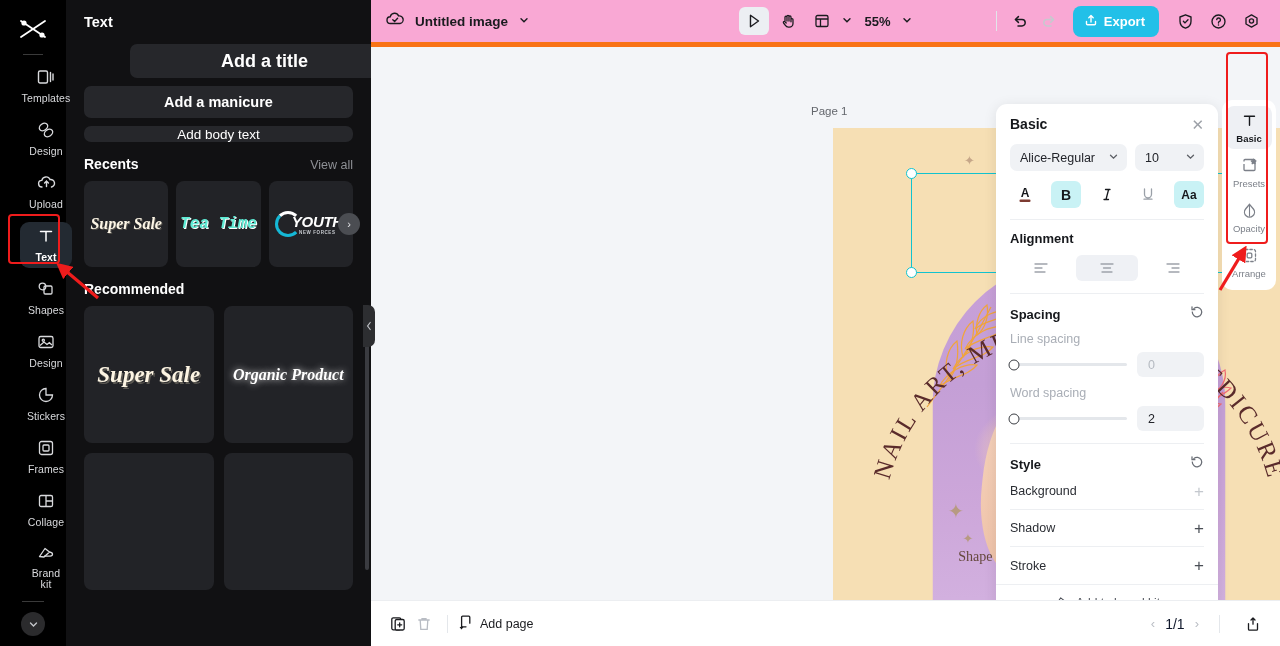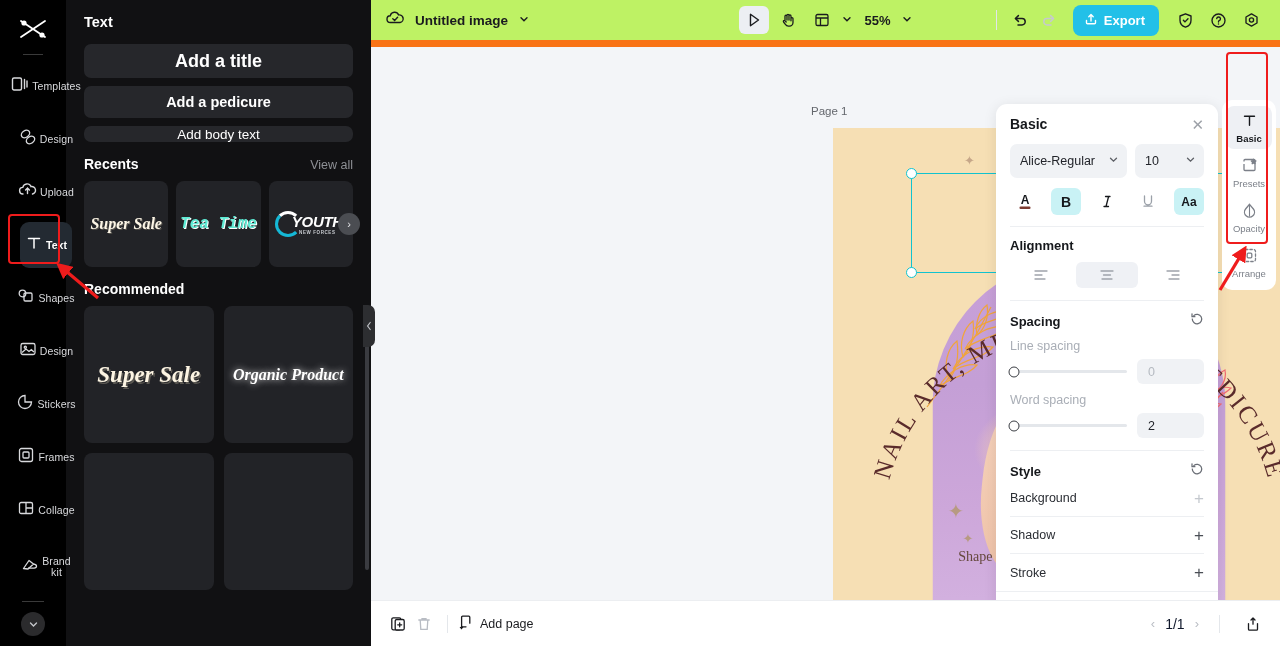--- a/index.html
+++ b/index.html
@@ -17,21 +17,21 @@
     background: #000000;
     display: flex; flex-direction: column; align-items: center;
     padding-top: 10px;
     position: relative; z-index: 5;
     flex: 0 0 66px;
   }
   .rail-logo { width: 40px; height: 40px; display: flex; align-items: center; justify-content: center; margin-bottom: 4px; }
   .rail-divider { width: 20px; height: 1px; background: #3a3a3a; margin: 2px 0 8px; }
   .rail-item {
     width: 52px; min-height: 46px;
-    display: flex; align-items: center; justify-content: center;
+    display: flex; flex-direction: column; align-items: center; justify-content: center;
     gap: 3px; border-radius: 9px; margin-bottom: 7px;
     color: #d9dadd; cursor: pointer; position: relative; margin-left: 26px;
   }
   .rail-item .ri-label { font-size: 10.5px; line-height: 11px; text-align: center; letter-spacing: .1px; }
   .rail-item.selected { background: #232a32; color: #ffffff; }
   .rail-item.selected .ri-label { font-weight: bold; }
   .rail-bottom { margin-top: auto; display: flex; flex-direction: column; align-items: center; padding-bottom: 10px; }
   .rail-sep { width: 22px; height: 1px; background: #3a3a3a; margin-bottom: 10px; }
   .chev-btn {
     width: 24px; height: 24px; border-radius: 50%;
@@ -45,21 +45,21 @@
     padding: 14px 18px 0 18px; position: relative; overflow: hidden;
     flex: 0 0 305px;
   }
   .panel-title { color: #fff; font-size: 14.5px; font-weight: bold; margin-bottom: 14px; }
   .big-btn {
     width: 100%; height: 32px; border-radius: 7px; background: #26272b;
     color: #fff; display: flex; align-items: center; justify-content: center;
     margin-bottom: 8px; cursor: pointer; border: none;
     font-family: "Liberation Sans", sans-serif;
   }
-  .big-btn.t1 { height: 34px; font-size: 18px; font-weight: bold; }
+  .big-btn.t1 { height: 34px; font-size: 18px; font-weight: bold; margin-left: 46px; }
   .big-btn.t2 { height: 32px; font-size: 14.5px; font-weight: bold; }
   .big-btn.t3 { height: 16px; font-size: 13.5px; }
 
   .sec-head { display: flex; align-items: baseline; justify-content: space-between; margin: 14px 0 9px; }
   .sec-head h3 { color: #fff; font-size: 14px; font-weight: bold; }
   .view-all { color: #8e9095; font-size: 12.5px; cursor: pointer; }
 
   .recents { display: flex; gap: 8px; position: relative; }
   .rcard {
     flex: 1 1 0; height: 86px; border-radius: 8px; background: #222327;
@@ -101,23 +101,23 @@
     position: absolute; left: 363px; top: 305px; width: 12px; height: 42px;
     background: #2d2e31; border-radius: 0 7px 7px 0;
     display: flex; align-items: center; justify-content: center;
     color: #bfc1c6; font-size: 9px; z-index: 8; cursor: pointer;
   }
 
   
   .main { flex: 1 1 auto; display: flex; flex-direction: column; background: #f3f5f8; position: relative; }
 
   .topbar {
-    height: 47px; background: #bef264; display: flex; align-items: center;
+    height: 47px; background: #f9a8d4; display: flex; align-items: center;
     padding: 0 14px 0 14px; position: relative; flex: 0 0 47px;
-    border-bottom: 7px solid #f97316;
+    border-bottom: 5px solid #f97316;
     justify-content: center;
   }
   .tb-left { display: flex; align-items: center; gap: 10px; }
   .doc-title { font-size: 13.5px; color: #1a1b1f; font-weight: bold; }
   .tb-center {
     position: absolute; left: 50%; transform: translateX(-50%);
     display: flex; align-items: center; gap: 4px;
   }
   .tb-ico {
     width: 30px; height: 28px; border-radius: 6px;
@@ -213,21 +213,21 @@
   .props {
     position: absolute; right: 62px; top: 57px; width: 222px;
     background: #fff; border-radius: 11px; box-shadow: 0 2px 14px rgba(0,0,0,.09);
     padding: 12px 14px 0; z-index: 30;
   }
   .props-head { display: flex; align-items: center; justify-content: space-between; margin-bottom: 12px; }
   .props-head h4 { font-size: 14px; color: #16181c; font-weight: bold; }
   .x-close { color: #9da1a8; cursor: pointer; font-size: 15px; line-height: 1; }
   .font-row { display: flex; gap: 8px; margin-bottom: 10px; }
   .select {
-    height: 34px; border-radius: 7px; background: #f0f2f5;
+    height: 27px; border-radius: 7px; background: #f0f2f5;
     display: flex; align-items: center; justify-content: space-between;
     padding: 0 8px 0 10px; font-size: 12.5px; color: #22242a; cursor: pointer;
   }
   .select.font { flex: 1 1 auto; }
   .select.size { width: 69px; flex: 0 0 69px; }
   .fmt-row { display: flex; align-items: center; justify-content: space-between; padding-bottom: 11px; border-bottom: 1px solid #edeff2; }
   .fmt-btn {
     width: 30px; height: 27px; border-radius: 6px; display: flex; align-items: center; justify-content: center;
     cursor: pointer; color: #16181c; font-size: 14px; font-weight: bold;
   }
@@ -418,21 +418,21 @@
             <path d="M2.5 4 5.5 7 8.5 4"></path>
           </svg>
       </div>
     </div>
   </div>
 
   <div class="panel">
     <div class="panel-title">Text</div>
 
     <button class="big-btn t1">Add a title</button>
-    <button class="big-btn t2">Add a pedicure</button>
+    <button class="big-btn t2">Add a manicure</button>
     <button class="big-btn t3">Add body text</button>
 
     <div class="sec-head">
       <h3>Recents</h3>
       <span class="view-all">View all</span>
     </div>
 
     <div class="recents">
       <div class="rcard">
         <span class="lbl lbl-supersale">Super Sale</span>

